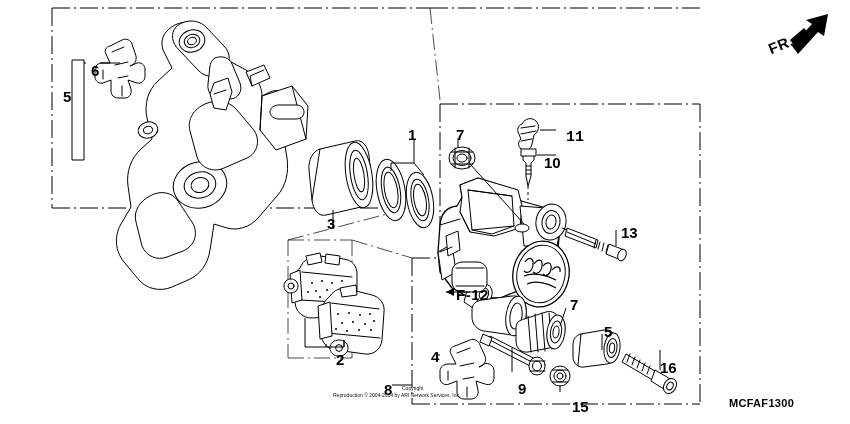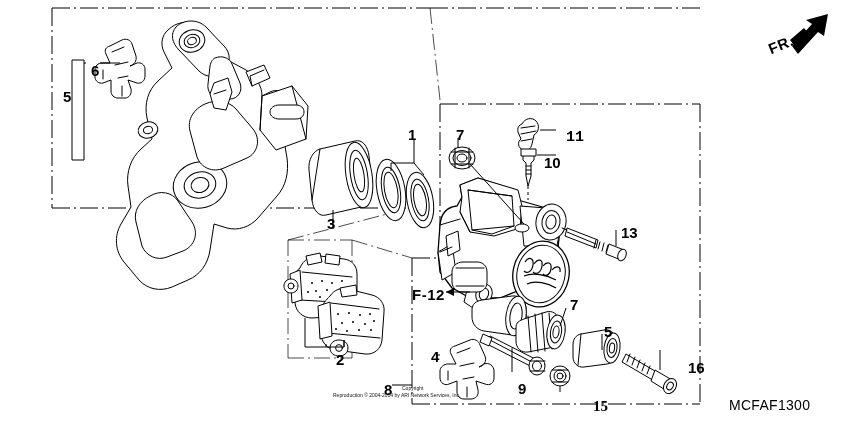--- a/index.html
+++ b/index.html
@@ -3,22 +3,22 @@
 <meta charset="utf-8">
 <style>
   html,body{margin:0;padding:0;background:#ffffff;}
   body{width:850px;height:424px;overflow:hidden;
        font-family:"Liberation Sans", sans-serif;color:#000;}
   #stage{position:relative;width:850px;height:424px;background:#fff;}
   #stage svg{position:absolute;left:0;top:0;}
   .cal{position:absolute;font-weight:bold;font-size:15px;line-height:1;color:#000;}
   .fr-label{position:absolute;font-weight:bold;font-size:15px;
             transform:rotate(-22deg);letter-spacing:.5px;}
-  .f12{position:absolute;font-weight:bold;font-size:15px;letter-spacing:.5px;}
-  .partno{position:absolute;font-weight:normal;font-size:14px;letter-spacing:.3px;}
+  .f12{position:absolute;font-weight:bold;font-size:15px;letter-spacing:.5px;padding-left:44px;}
+  .partno{position:absolute;font-weight:bold;font-size:11px;letter-spacing:.3px;}
   .copy1{position:absolute;font-size:5px;color:#111;white-space:nowrap;}
   .copy2{position:absolute;font-size:5px;color:#111;white-space:nowrap;}
 </style>
 </head>
 <body>
 
 <div id="stage">
 
 <svg width="850" height="424" viewBox="0 0 850 424">
   <defs>
@@ -431,22 +431,22 @@
 <div class="cal" style="left:63px;top:89px;">5</div>
 <div class="cal" style="left:91px;top:63px;">6</div>
 <div class="cal" style="left:570px;top:297px;">7</div>
 <div class="cal" style="left:384px;top:382px;">8</div>
 <div class="cal" style="left:518px;top:381px;">9</div>
 <div class="cal" style="left:544px;top:155px;">10</div>
 <div class="cal" style="left:566px;top:130px;font-family:Liberation Mono, monospace;">11</div>
 <div class="cal" style="left:604px;top:324px;">5</div>
 <div class="cal" style="left:621px;top:218px;margin-top:7px;">13</div>
 <div class="cal" style="left:456px;top:127px;">7</div>
-<div class="cal" style="left:593px;top:399px;font-family:Liberation Serif, serif;">15</div>
-<div class="cal" style="left:660px;top:360px;margin-left:28px;">16</div>
+<div class="cal" style="left:572px;top:399px;">15</div>
+<div class="cal" style="left:660px;top:360px;">16</div>
 
 <div class="f12" style="left:412px;top:286px;">F-12</div>
 
 <div class="fr-label" style="left:768px;top:36px;">FR.</div>
 
 <div class="partno" style="left:729px;top:397px;">MCFAF1300</div>
 
 <div class="copy1" style="left:402px;top:385px;">Copyright</div>
 <div class="copy2" style="left:333px;top:392px;">Reproduction © 2004-2014 by ARI Network Services, Inc.</div>
 

